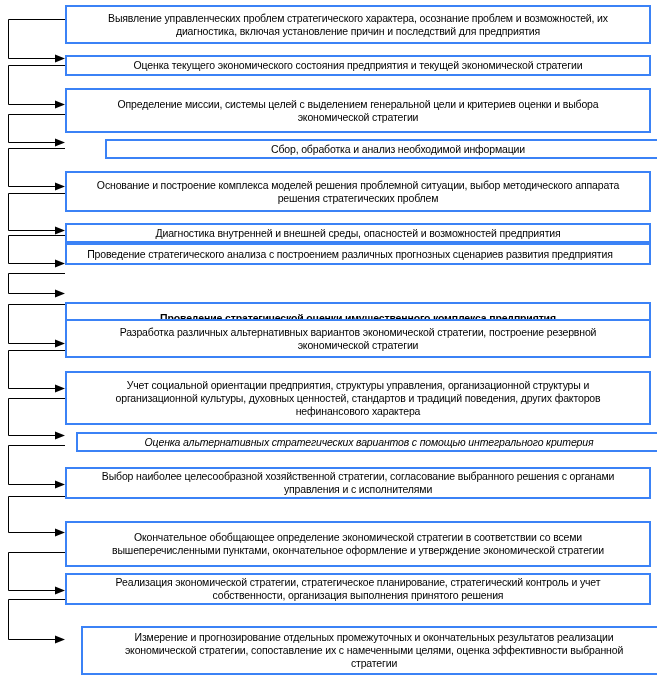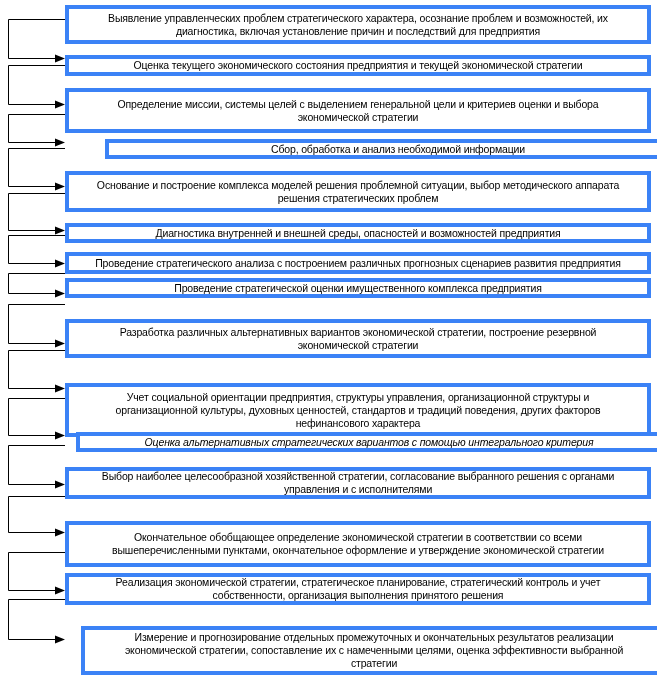--- a/index.html
+++ b/index.html
@@ -2,21 +2,21 @@
 <html><head>
 <meta charset="utf-8">
 <style>
   html, body { margin: 0; padding: 0; background: #ffffff; }
   body { width: 657px; height: 680px; position: relative; overflow: hidden;
          font-family: "Liberation Sans", "DejaVu Sans", sans-serif; }
   #diagram { position: absolute; left: 0; top: 0; width: 657px; height: 680px; }
   #connectors { position: absolute; left: 0; top: 0; width: 657px; height: 680px; pointer-events: none; }
   .step-box {
     position: absolute; left: 65px; width: 586px;
-    border: 4px solid #3b82f6; background: #fff; box-sizing: border-box;
+    border: 2px solid #3b82f6; background: #fff; box-sizing: border-box;
     display: flex; align-items: center; justify-content: center;
     text-align: center; padding: 1px 24px;
     font-size: 10.5px; line-height: 13px; color: #000;
     letter-spacing: -0.15px;
   }
   .step-text { display: block; }
 </style>
 </head>
 <body>
 
@@ -63,30 +63,30 @@
       </div>
       <div class="step-box" style="top: 139px; height: 20px; left: 65px; margin-left: 40px;">
         <span class="step-text">Сбор, обработка и анализ необходимой информации</span>
       </div>
       <div class="step-box" style="top: 171px; height: 41px; left: 65px;">
         <span class="step-text">Основание и построение комплекса моделей решения проблемной ситуации, выбор методического аппарата решения стратегических проблем</span>
       </div>
       <div class="step-box" style="top: 223px; height: 20px; left: 65px;">
         <span class="step-text">Диагностика внутренней и внешней среды, опасностей и возможностей предприятия</span>
       </div>
-      <div class="step-box" style="top: 252px; height: 22px; left: 65px;">
+      <div class="step-box" style="top: 243px; height: 22px; left: 65px; padding-left: 8px;">
         <span class="step-text">Проведение стратегического анализа с построением различных прогнозных сценариев развития предприятия</span>
       </div>
-      <div class="step-box" style="top: 278px; height: 20px; left: 65px;">
+      <div class="step-box" style="top: 302px; height: 32px; left: 65px; font-weight: bold;">
         <span class="step-text">Проведение стратегической оценки имущественного комплекса предприятия</span>
       </div>
       <div class="step-box" style="top: 319px; height: 39px; left: 65px; justify-content: flex-end;">
         <span class="step-text">Разработка различных альтернативных вариантов экономической стратегии, построение резервной экономической стратегии</span>
       </div>
-      <div class="step-box" style="top: 371px; height: 54px; left: 65px; margin-top: 12px;">
+      <div class="step-box" style="top: 371px; height: 54px; left: 65px;">
         <span class="step-text">Учет социальной ориентации предприятия, структуры управления, организационной структуры и организационной культуры, духовных ценностей, стандартов и традиций поведения, других факторов нефинансового характера</span>
       </div>
       <div class="step-box" style="top: 432px; height: 20px; left: 76px; font-style: italic;">
         <span class="step-text">Оценка альтернативных стратегических вариантов с помощью интегрального критерия</span>
       </div>
       <div class="step-box" style="top: 467px; height: 32px; left: 65px;">
         <span class="step-text">Выбор наиболее целесообразной хозяйственной стратегии, согласование выбранного решения с органами управления и с исполнителями</span>
       </div>
       <div class="step-box" style="top: 521px; height: 46px; left: 65px;">
         <span class="step-text">Окончательное обобщающее определение экономической стратегии в соответствии со всеми вышеперечисленными пунктами, окончательное оформление и утверждение экономической стратегии</span>

